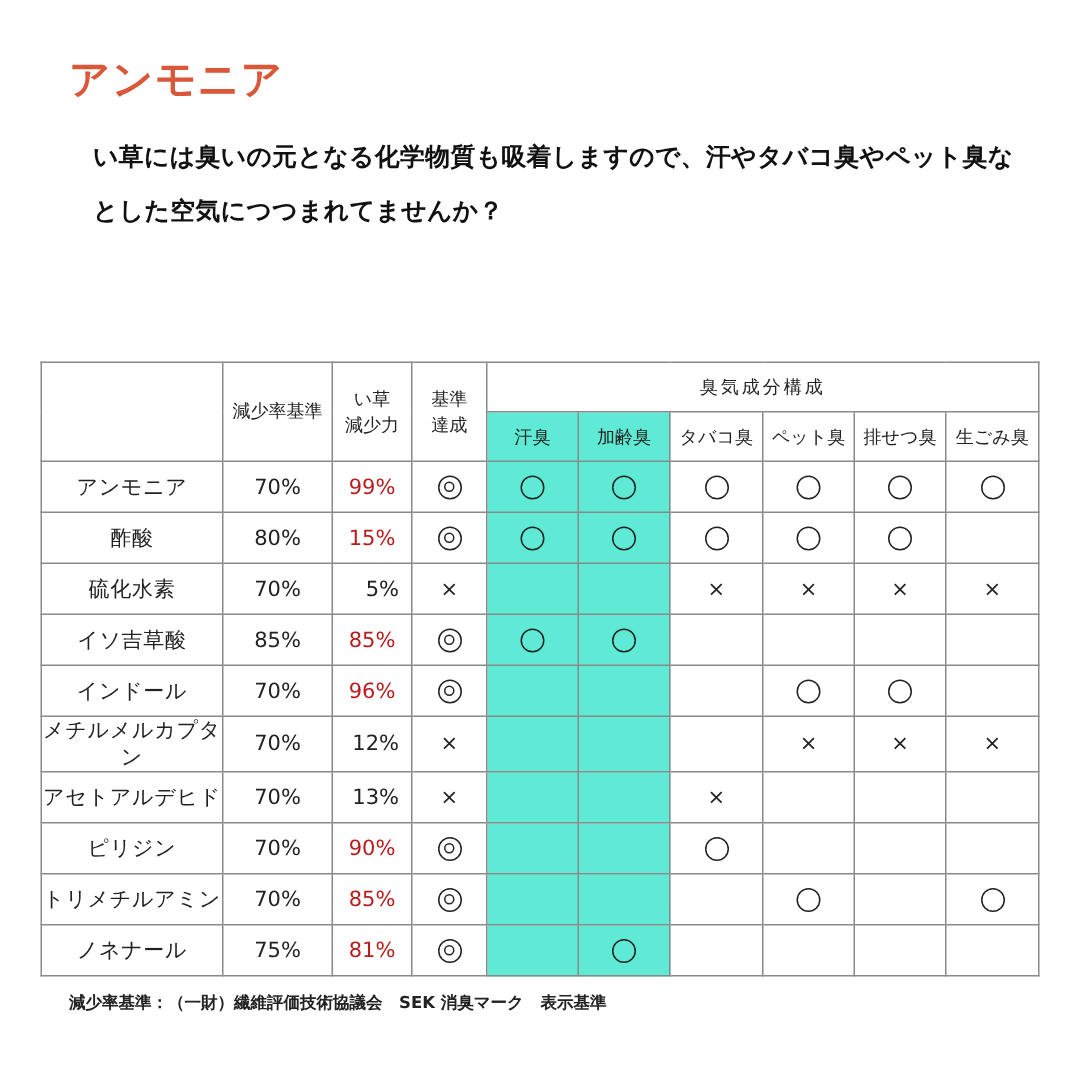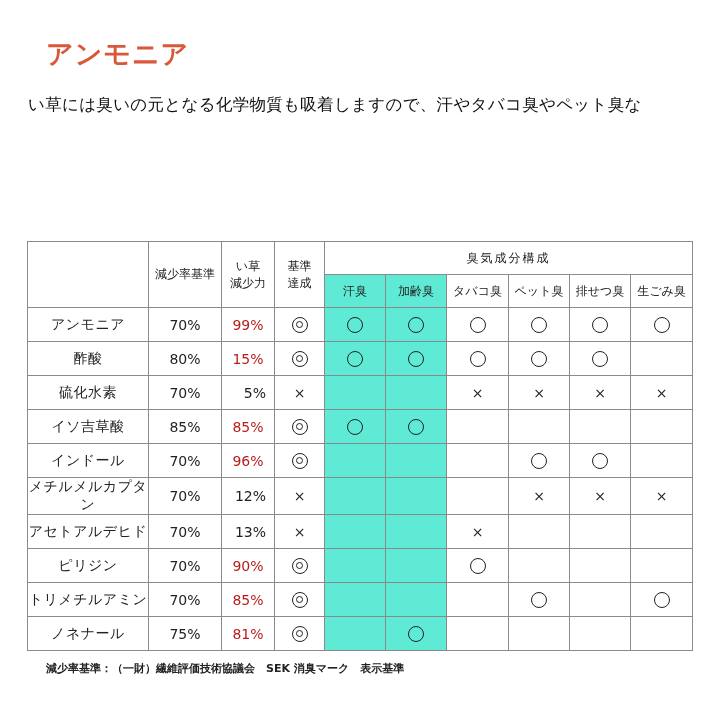--- a/index.html
+++ b/index.html
@@ -1,21 +1,21 @@
 <!DOCTYPE html>
 <html><head>
 <meta charset="utf-8">
 <style>
   html, body { margin:0; padding:0; background:#ffffff; }
   body { width:720px; height:720px; position:relative; overflow:hidden;
          font-family:"DejaVu Sans","Liberation Sans",sans-serif; color:#1a1a1a; }
   .title { position:absolute; left:46px; top:40px; font-size:27px; font-weight:bold;
            color:#D9583A; letter-spacing:1px; line-height:1; }
-  .lead { position:absolute; left:28px; top:87px; width:650px; font-size:16.5px;
-          font-weight:normal; line-height:36px; color:#111; letter-spacing:0.3px; }
+  .lead { position:absolute; left:62px; top:87px; width:650px; font-size:16.5px;
+          font-weight:bold; line-height:36px; color:#111; letter-spacing:0.3px; }
   .lead div { white-space:nowrap; }
   table.odor { position:absolute; left:27px; top:241px; border-collapse:collapse;
                table-layout:fixed; font-size:13px; }
   table.odor td, table.odor th { border:1.5px solid #8a8a8a; text-align:center;
                vertical-align:middle; padding:0; font-weight:normal; color:#222; }
   table.odor th { font-size:12px; line-height:17px; }
   .hdr-top { height:33px; }
   .hdr-bot { height:33px; }
   tr.row td { height:33px; font-size:14px; }
   td.name { font-size:13px; letter-spacing:0.5px; }
@@ -32,20 +32,21 @@
   .mark-x { font-size:14px; line-height:1; }
   .note { position:absolute; left:46px; top:661px; font-size:11px; color:#222;font-weight:bold; }
 </style>
 </head>
 <body>
 
 <div class="title">アンモニア</div>
 
 <div class="lead">
   <div>い草には臭いの元となる化学物質も吸着しますので、汗やタバコ臭やペット臭な</div>
+  <div>とした空気につつまれてませんか？</div>
 </div>
 
 <table class="odor">
   <colgroup>
     <col style="width:121px">
       <col style="width:73px">
       <col style="width:53px">
       <col style="width:50px">
     <col style="width:61px">
       <col style="width:61px">

